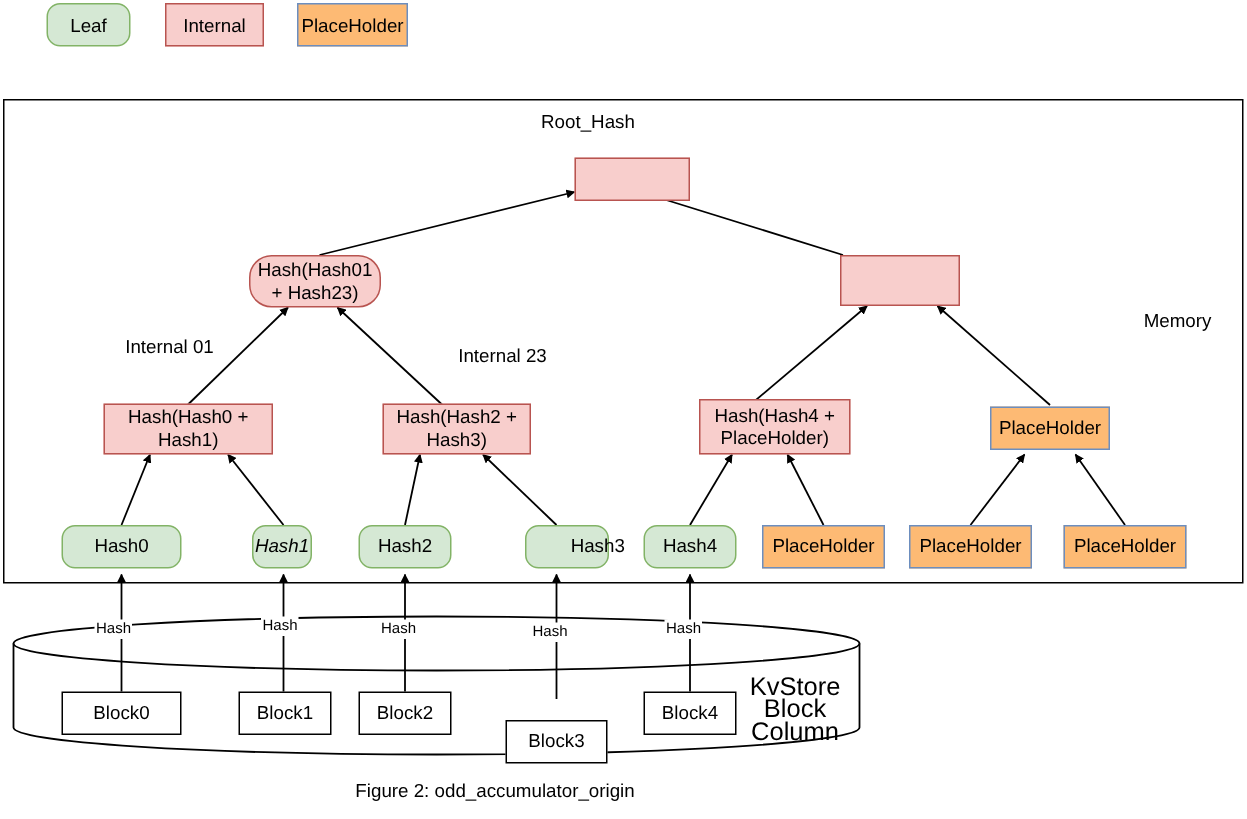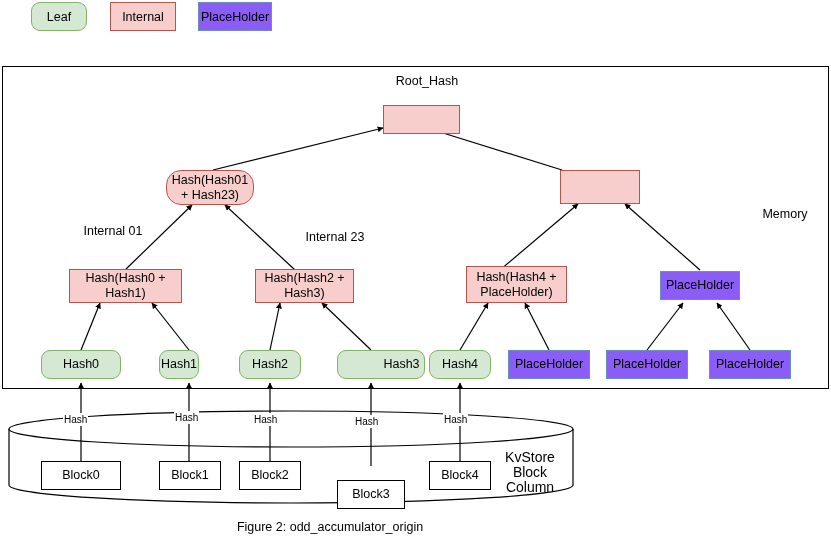--- a/index.html
+++ b/index.html
@@ -37,21 +37,21 @@
   .leaf {
     background: #d5e8d4;
     border-color: #82b366;
     border-radius: 9px;
   }
   .internal {
     background: #f8cecc;
     border-color: #b85450;
   }
   .placeholder {
-    background: #8b5cf6;
+    background: #fdba74;
     border-color: #6c8ebf;
   }
   .plain {
     background: #ffffff;
     border-color: #000000;
   }
   .label {
     position: absolute;
     font-size: 12.5px;
     line-height: 15px;
@@ -77,21 +77,21 @@
     box-sizing: border-box;
     border: 1.5px solid #000000;
     background: transparent;
     z-index: 1;
   }
   #kvstore-label {
     position: absolute;
     left: 487px;
     top: 450px;
     width: 86px;
-    font-size: 14px;
+    font-size: 17px;
     line-height: 15px;
     text-align: center;
     z-index: 4;
     overflow: hidden;
     white-space: pre-line;
   }
   #caption {
     position: absolute;
     left: 0;
     top: 520px;
@@ -163,42 +163,42 @@
   <span>Internal</span>
 </div>
 <div class="legend-box placeholder" style="left:198px;top:2px;width:74px;height:29px;">
   <span>PlaceHolder</span>
 </div>
 
 <div id="memory-frame"></div>
 
 <div class="label" style="left:745px;top:207px;width:80px;">Memory</div>
 
-<div class="label" style="left:367px;top:74px;width:120px;">Root_Hash</div>
+<div class="label" style="left:332px;top:74px;width:120px;">Root_Hash</div>
 <div class="node internal" style="left:383px;top:105px;width:77px;height:29px;"></div>
 
 <div class="node internal" style="left:166px;top:170px;width:88px;height:35px;white-space:pre-line;border-radius:15px;">Hash(Hash01
 + Hash23)</div>
 <div class="node internal" style="left:560px;top:170px;width:80px;height:34px;white-space:pre-line;"></div>
 
 <div class="label" style="left:68px;top:224px;width:90px;">Internal 01</div>
 <div class="label" style="left:290px;top:230px;width:90px;">Internal 23</div>
 
 <div class="node internal" style="left:69px;top:269px;width:113px;height:34px;white-space:pre-line;">Hash(Hash0 +
 Hash1)</div>
 <div class="node internal" style="left:255px;top:269px;width:99px;height:34px;white-space:pre-line;">Hash(Hash2 +
 Hash3)</div>
 <div class="node internal" style="left:466px;top:266px;width:101px;height:37px;white-space:pre-line;">Hash(Hash4 +
 PlaceHolder)</div>
 <div class="node placeholder" style="left:660px;top:271px;width:80px;height:29px;">PlaceHolder</div>
 
 <div class="node leaf" style="left:41px;top:350px;width:80px;height:29px;">Hash0</div>
-<div class="node leaf" style="left:159px;top:350px;width:40px;height:29px;">Hash1</div>
+<div class="node leaf" style="left:168px;top:350px;width:40px;height:29px;font-style:italic;">Hash1</div>
 <div class="node leaf" style="left:239px;top:350px;width:62px;height:29px;">Hash2</div>
-<div class="node leaf" style="left:337px;top:350px;width:88px;height:29px;padding-left:41px;">Hash3</div>
+<div class="node leaf" style="left:350px;top:350px;width:56px;height:29px;padding-left:41px;">Hash3</div>
 <div class="node leaf" style="left:429px;top:350px;width:62px;height:29px;">Hash4</div>
 <div class="node placeholder" style="left:508px;top:350px;width:82px;height:29px;">PlaceHolder</div>
 <div class="node placeholder" style="left:606px;top:350px;width:82px;height:29px;">PlaceHolder</div>
 <div class="node placeholder" style="left:709px;top:350px;width:82px;height:29px;">PlaceHolder</div>
 
 <div class="edge-label" style="left:63px;top:413px;">Hash</div>
 <div class="edge-label" style="left:174px;top:411px;">Hash</div>
 <div class="edge-label" style="left:253px;top:413px;">Hash</div>
 <div class="edge-label" style="left:354px;top:415px;">Hash</div>
 <div class="edge-label" style="left:443px;top:413px;">Hash</div>

